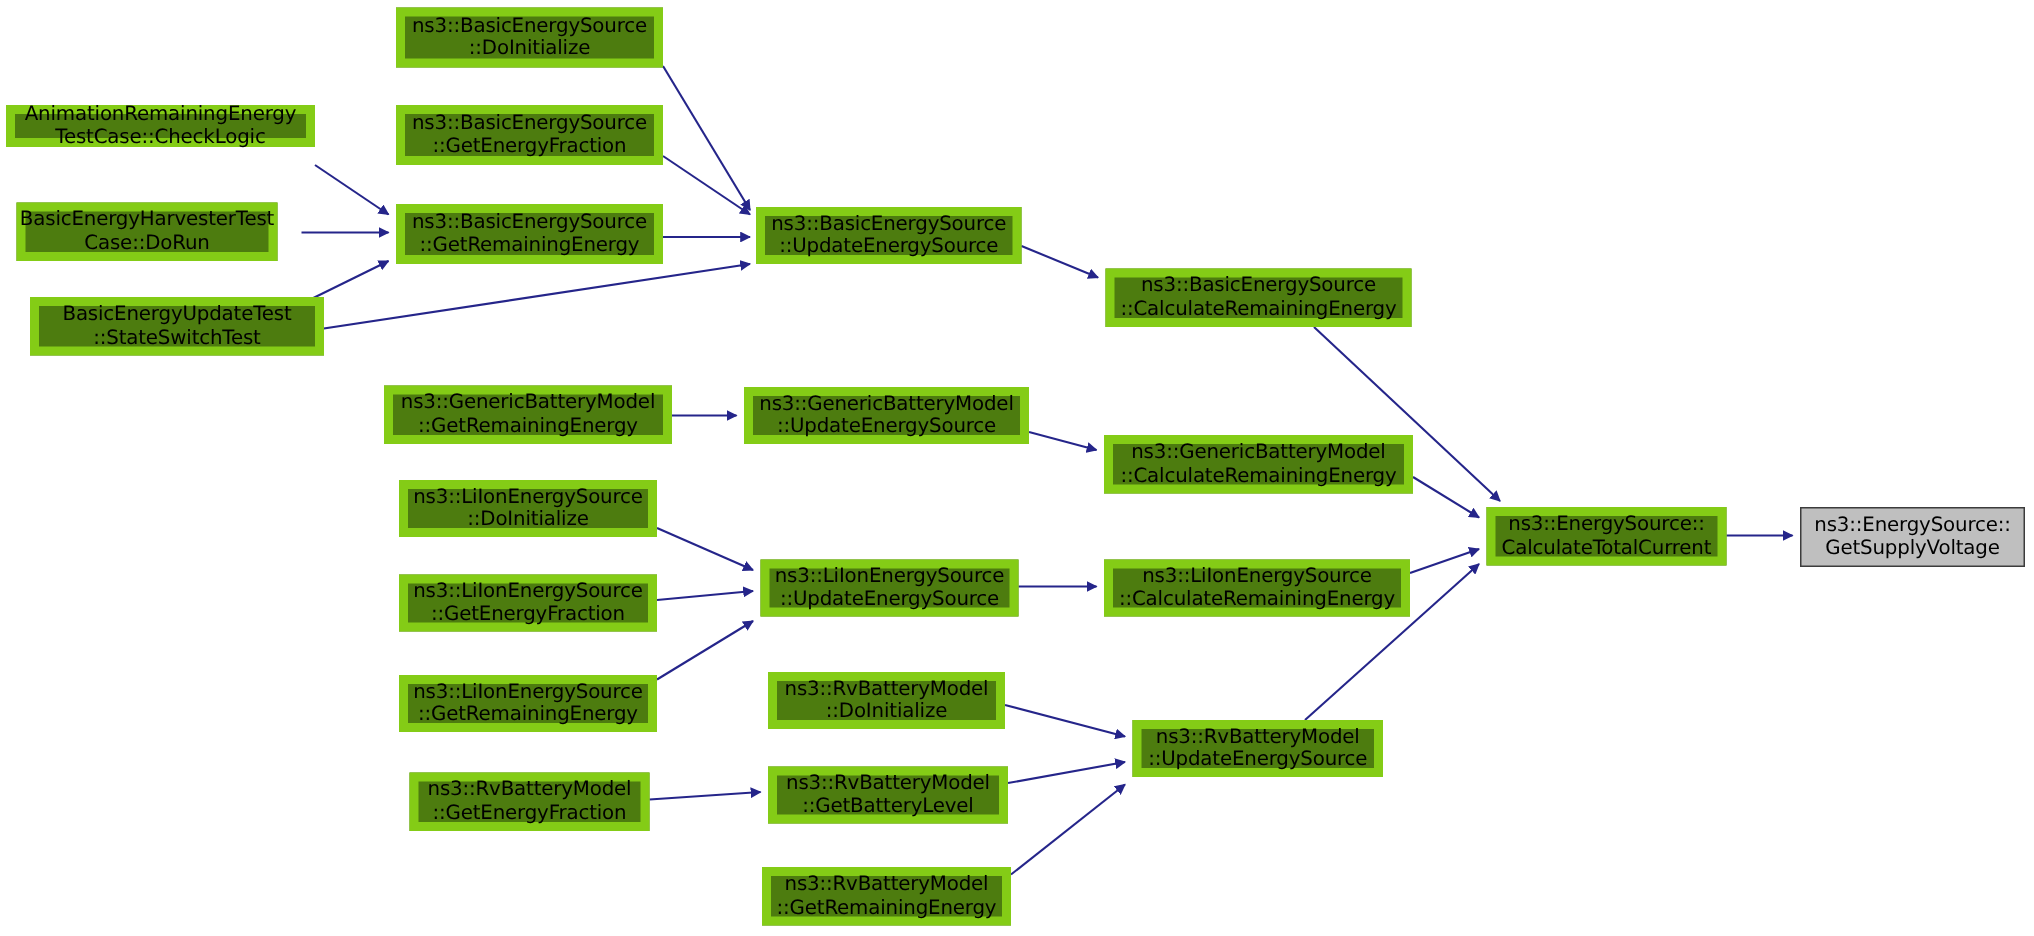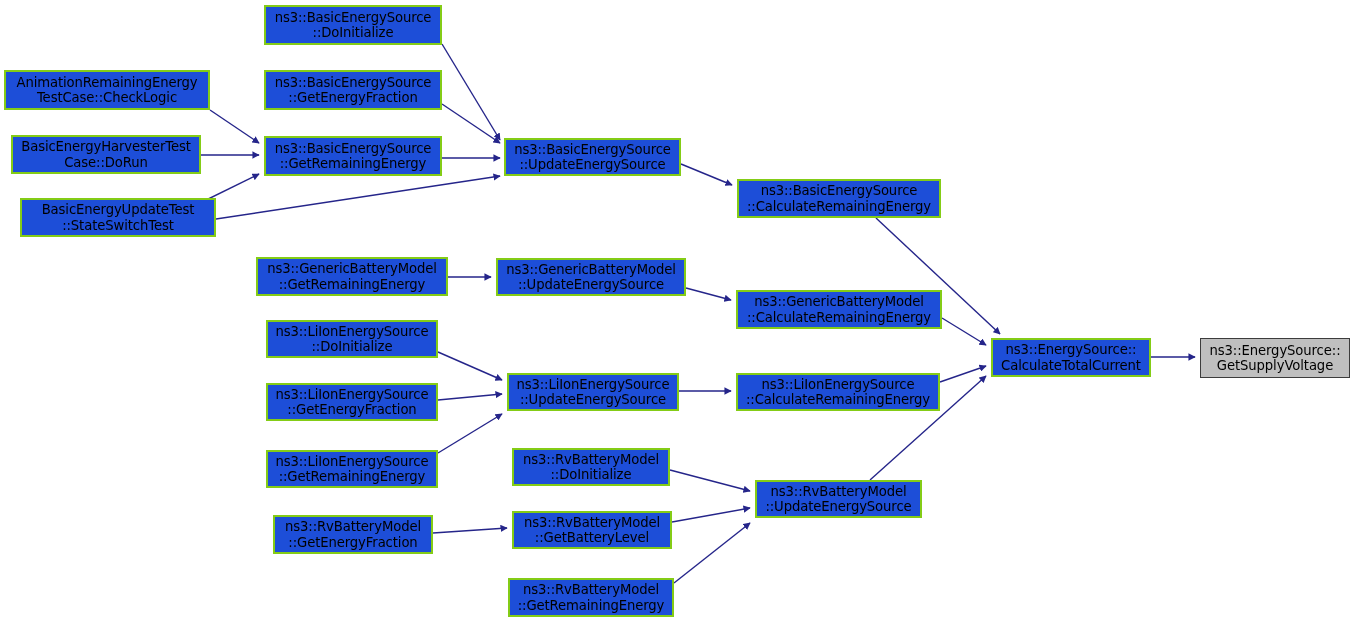--- a/index.html
+++ b/index.html
@@ -1,20 +1,20 @@
 <!DOCTYPE html>
 <html><head>
 <meta charset="utf-8">
 <style>
   html,body{margin:0;padding:0;background:#ffffff;}
   #canvas{position:relative;width:1356px;height:624px;background:#ffffff;
           font-family:"DejaVu Sans","Liberation Sans",sans-serif;overflow:hidden;}
   svg#edges{position:absolute;left:0;top:0;width:1356px;height:624px;pointer-events:none;}
-  .node{position:absolute;box-sizing:border-box;border:2px solid #84cc16;
-        background:#1d4ed8;display:flex;align-items:center;justify-content:center;
+  .node{position:absolute;box-sizing:border-box;border:6px solid #84cc16;
+        background:#4d7c0f;display:flex;align-items:center;justify-content:center;
         text-align:center;color:#000000;font-size:13.2px;line-height:15.5px;
         letter-spacing:-0.1px;white-space:pre-line;}
   .node.highlight{background:#bfbfbf;border:1px solid #3c3c3c;}
   .node span{display:block;padding:0 3px;}
 </style>
 </head>
 <body>
 
 <div id="canvas">
   <svg id="edges" xmlns="http://www.w3.org/2000/svg">
@@ -45,25 +45,25 @@
         <path d="M672,522 L750,508" stroke="#25258a" stroke-width="1.4" fill="none" marker-end="url(#arrow)"></path>
         <path d="M674,583 L750,523" stroke="#25258a" stroke-width="1.4" fill="none" marker-end="url(#arrow)"></path>
         <path d="M433,533 L507,528" stroke="#25258a" stroke-width="1.4" fill="none" marker-end="url(#arrow)"></path>
         <path d="M870,480 L986,376" stroke="#25258a" stroke-width="1.4" fill="none" marker-end="url(#arrow)"></path>
         <path d="M1151,357 L1195,357" stroke="#25258a" stroke-width="1.4" fill="none" marker-end="url(#arrow)"></path>
       </g>
   </svg>
   <div id="nodes">
       <div class="node" style="left: 264px; top: 5px; width: 178px; height: 40px;"><span>ns3::BasicEnergySource
 ::DoInitialize</span></div>
-      <div class="node" style="left: 4px; top: 70px; width: 206px; height: 40px;"><span>AnimationRemainingEnergy
+      <div class="node" style="left: 4px; top: 70px; width: 206px; height: 28px;"><span>AnimationRemainingEnergy
 TestCase::CheckLogic</span></div>
       <div class="node" style="left: 264px; top: 70px; width: 178px; height: 40px;"><span>ns3::BasicEnergySource
 ::GetEnergyFraction</span></div>
-      <div class="node" style="left: 11px; top: 135px; width: 190px; height: 39px;"><span>BasicEnergyHarvesterTest
+      <div class="node" style="left: 11px; top: 135px; width: 174px; height: 39px;"><span>BasicEnergyHarvesterTest
 Case::DoRun</span></div>
       <div class="node" style="left: 264px; top: 136px; width: 178px; height: 40px;"><span>ns3::BasicEnergySource
 ::GetRemainingEnergy</span></div>
       <div class="node" style="left: 504px; top: 138px; width: 177px; height: 38px;"><span>ns3::BasicEnergySource
 ::UpdateEnergySource</span></div>
       <div class="node" style="left: 737px; top: 179px; width: 204px; height: 39px;"><span>ns3::BasicEnergySource
 ::CalculateRemainingEnergy</span></div>
       <div class="node" style="left: 20px; top: 198px; width: 196px; height: 39px;"><span>BasicEnergyUpdateTest
 ::StateSwitchTest</span></div>
       <div class="node" style="left: 256px; top: 257px; width: 192px; height: 39px;"><span>ns3::GenericBatteryModel

